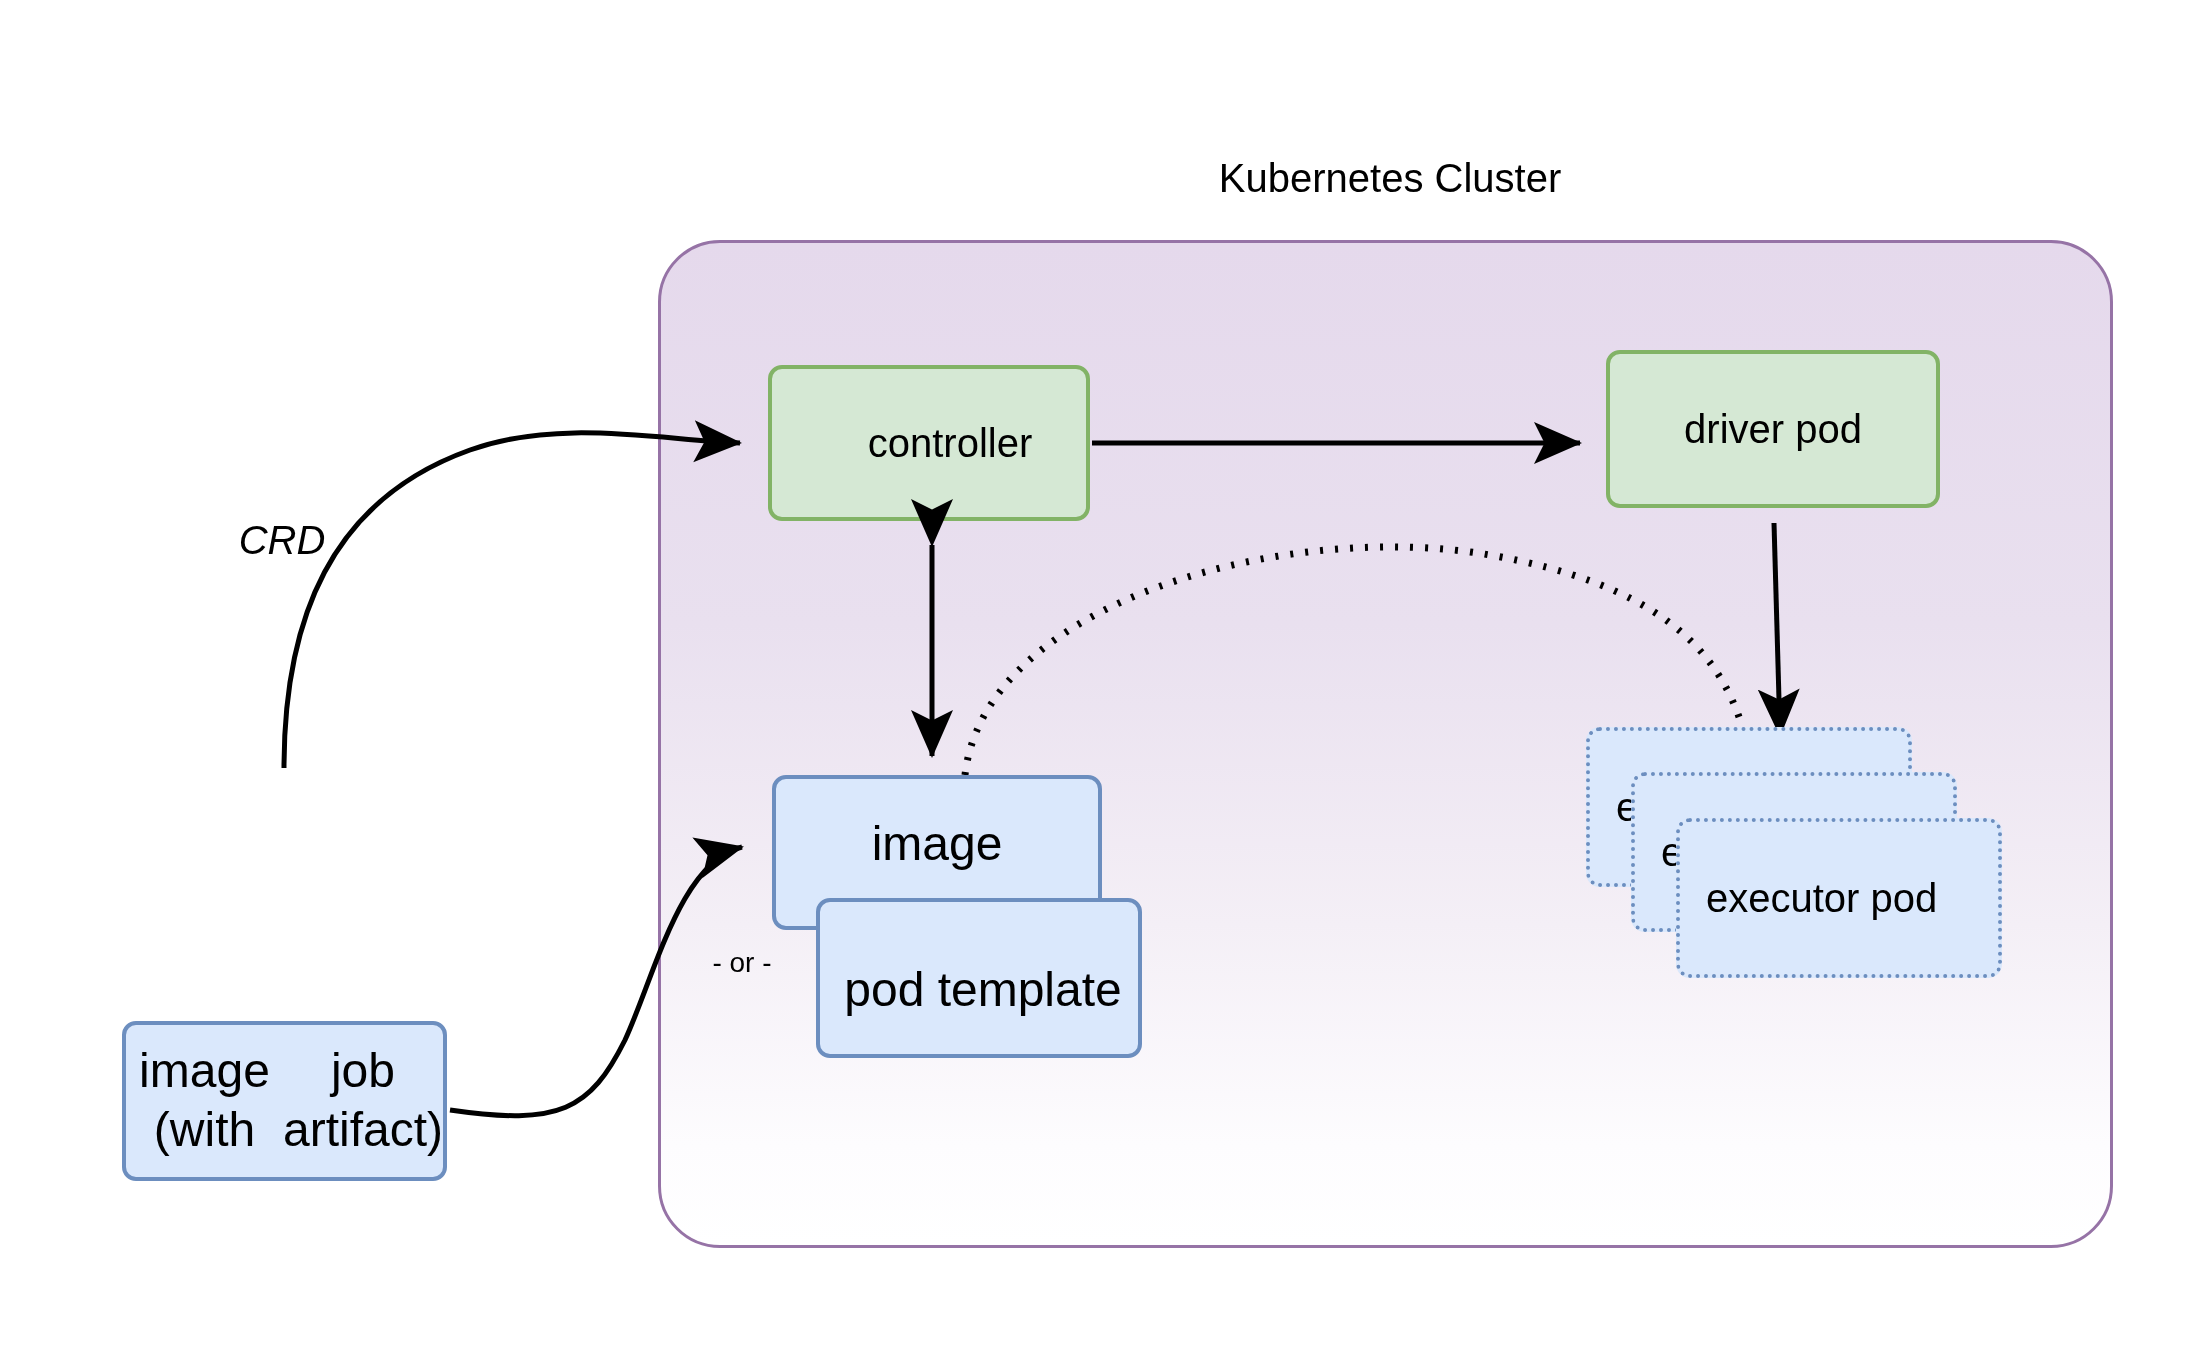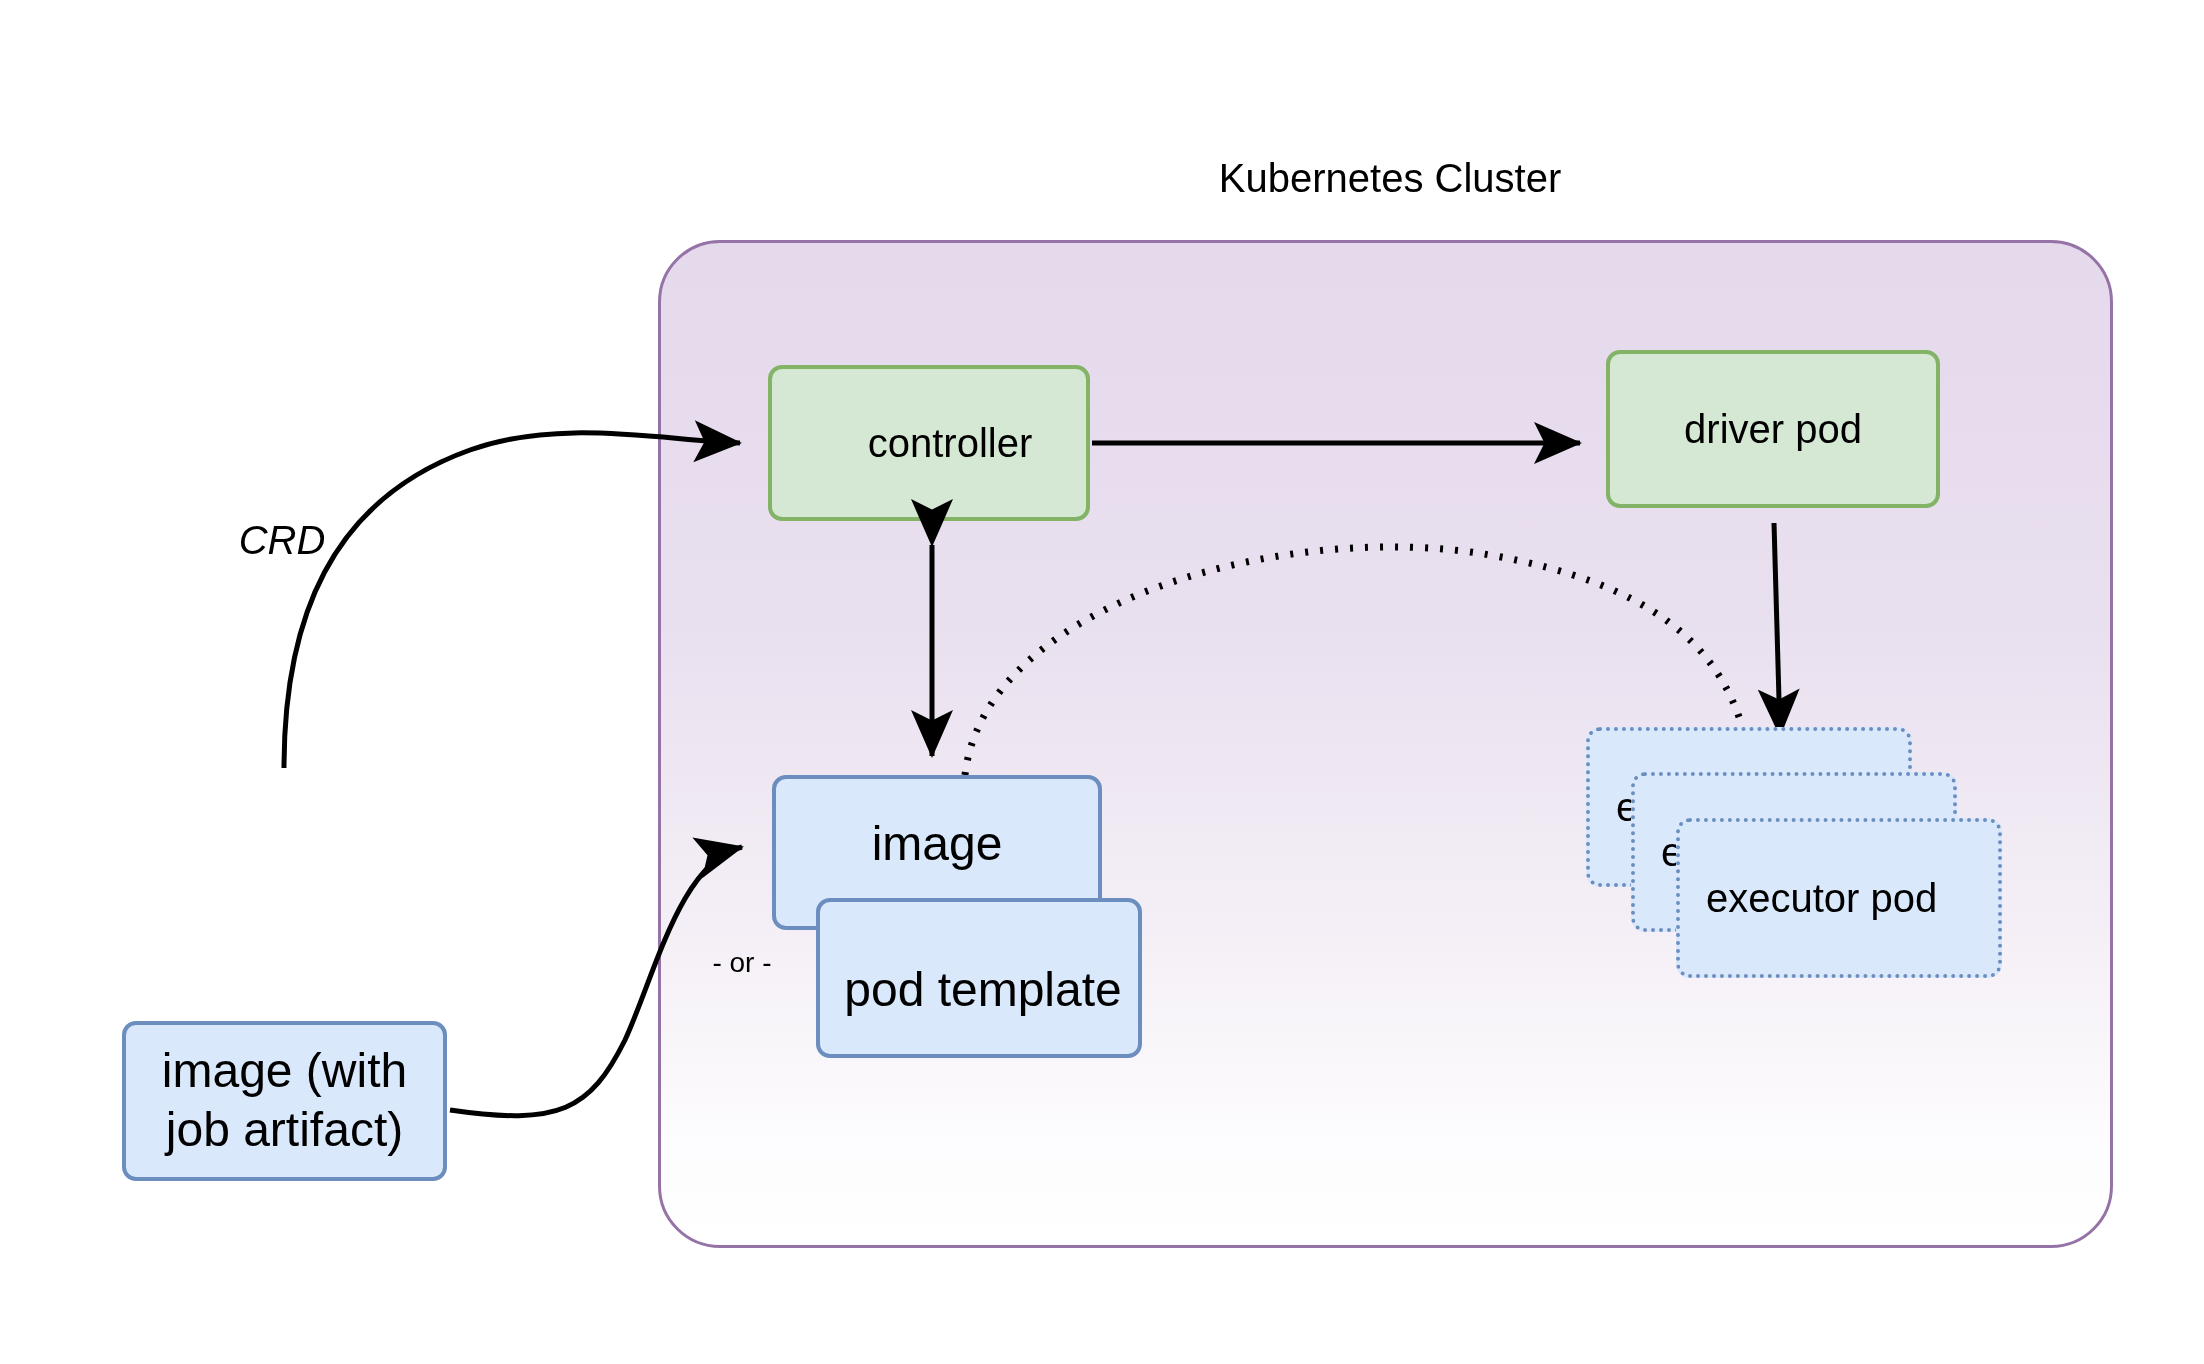--- a/index.html
+++ b/index.html
@@ -88,21 +88,20 @@
     background: #dae8fc;
     border: 4px solid #6c8ebf;
     border-radius: 14px;
     font-size: 48px;
   }
   #image-job-artifact-box {
     left: 122px;
     top: 1021px;
     width: 325px;
     height: 160px;
-    flex-direction: column;
   }
   #image-box {
     left: 772px;
     top: 775px;
     width: 330px;
     height: 155px;
     z-index: 3;
     align-items: flex-start;
     padding-top: 36px;
   }

